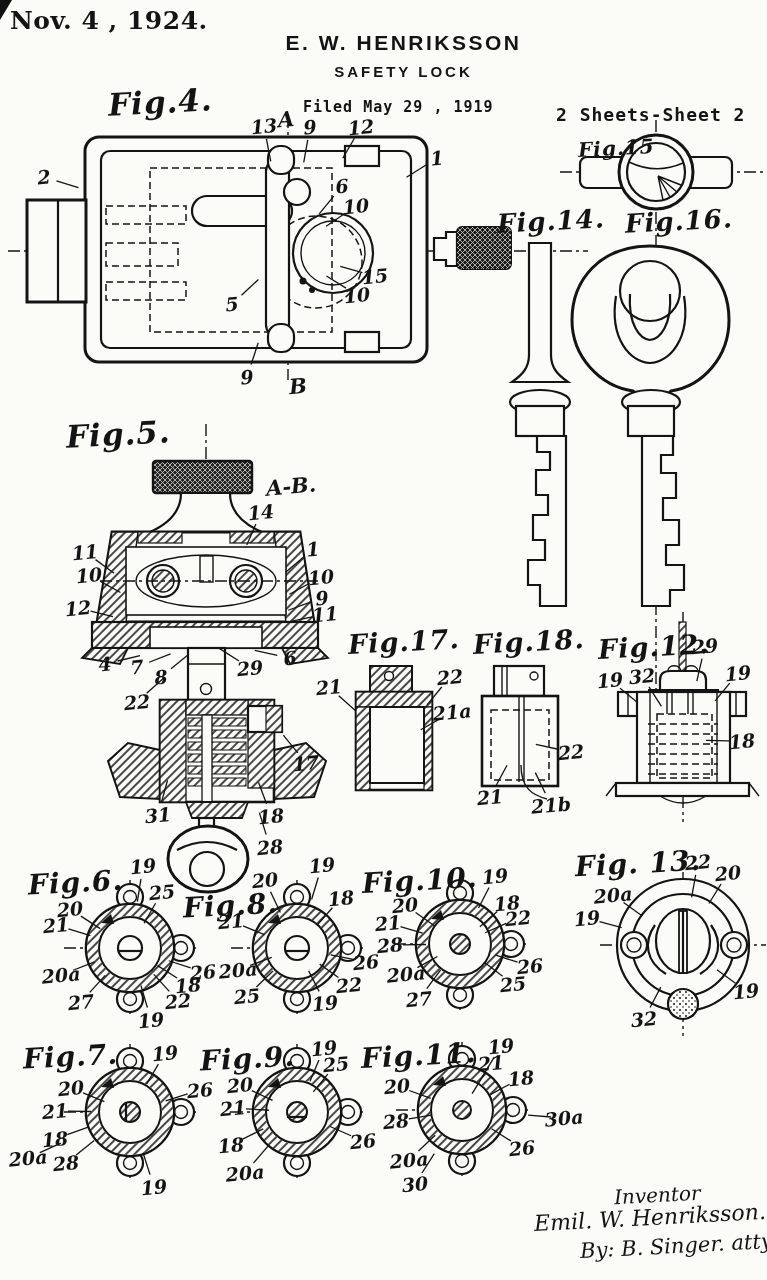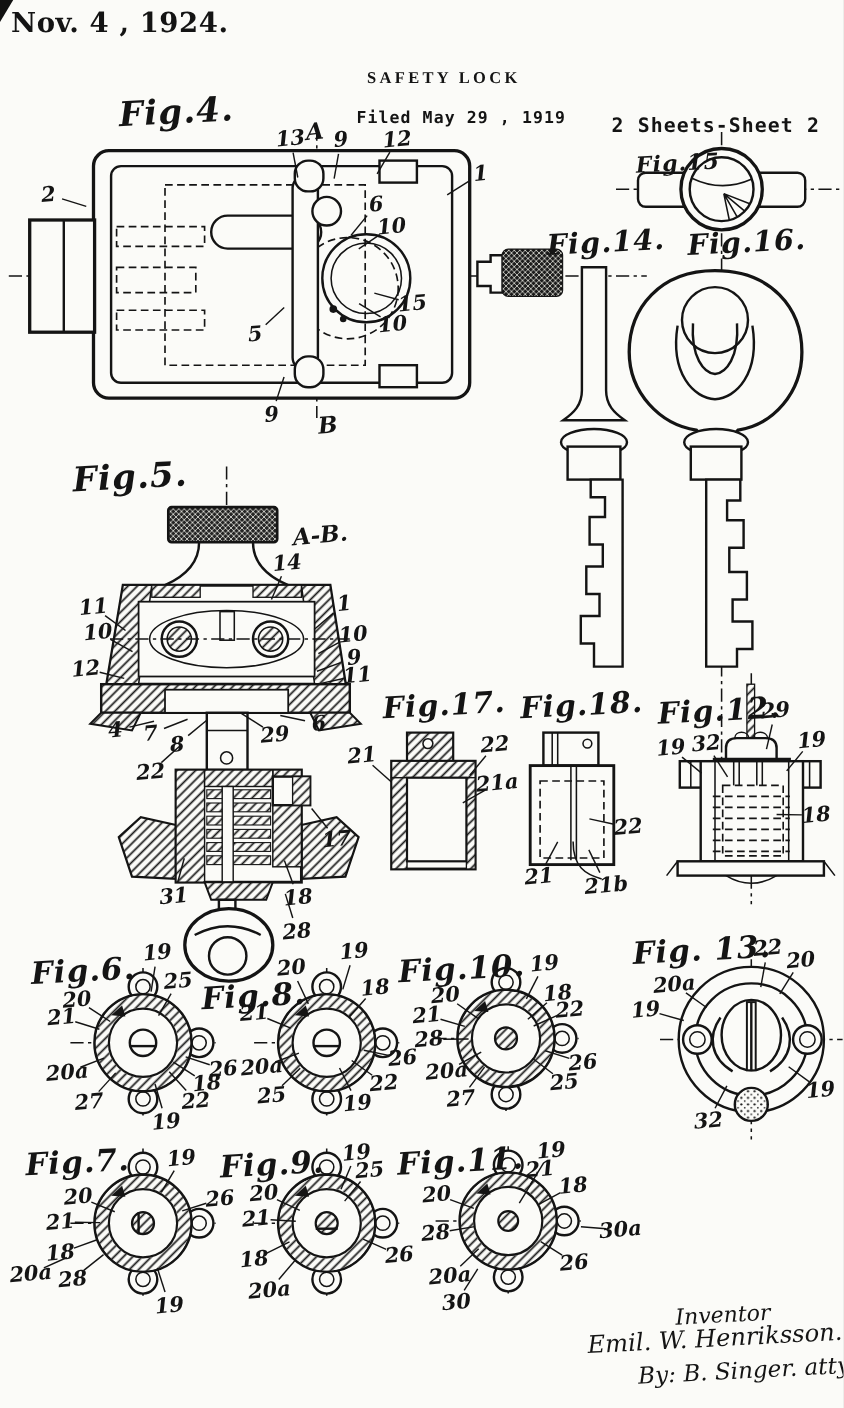--- a/index.html
+++ b/index.html
@@ -4,22 +4,22 @@
 <style>
   html,body{margin:0;padding:0;background:#dddcd6;}
   .page{position:relative;width:767px;height:1280px;background:#fbfbf8;overflow:hidden;
         font-family:"DejaVu Serif",serif;color:#141414;}
   .hdr,.sig{position:absolute;white-space:nowrap;}
   .date{left:10px;top:6px;font-size:25px;font-weight:700;letter-spacing:.5px;}
   .patno{left:612px;top:6px;font-size:26px;font-weight:700;}
   .name{left:40px;top:31px;width:727px;text-align:center;
         font-family:"Liberation Sans",sans-serif;font-weight:700;font-size:21px;letter-spacing:2.5px;}
   .title{left:40px;top:63px;width:727px;text-align:center;
-        font-family:Liberation Serif, serif;font-weight:700;font-size:15px;letter-spacing:3px;}
-  .filed{left:303px;top:98px;font-family:"DejaVu Sans Mono",monospace;font-weight:700;font-size:15px;letter-spacing:1px;margin-left:21px;}
+        font-family:Liberation Sans, sans-serif;font-weight:700;font-size:15px;letter-spacing:3px;}
+  .filed{left:303px;top:98px;font-family:"DejaVu Sans Mono",monospace;font-weight:700;font-size:15px;letter-spacing:1px;}
   .sheet{left:556px;top:104px;font-family:"DejaVu Sans Mono",monospace;font-weight:700;font-size:18px;letter-spacing:1px;}
   svg.draw{position:absolute;left:0;top:0;}
   #labels{position:absolute;left:0;top:0;width:767px;height:1280px;pointer-events:none;}
   .figlabel{position:absolute;font-style:italic;font-weight:700;white-space:nowrap;
             transform:rotate(-3deg);letter-spacing:1px;}
   .ref{position:absolute;transform:translate(-50%,-50%) rotate(-5deg);
        font-style:italic;font-weight:700;font-size:19px;white-space:nowrap;}
   .ref.sec{font-size:21px;}
   .sig{font-style:italic;transform:rotate(-3deg);}
   .sig1{left:614px;top:1183px;font-size:20px;}
@@ -32,20 +32,21 @@
   .s3f{stroke:#141414;stroke-width:3;fill:#fbfbf8}
   .dd{stroke:#141414;stroke-width:1.4;fill:none;stroke-dasharray:12 4 3 4}
   .da{stroke:#141414;stroke-width:1.5;fill:none;stroke-dasharray:7 4}
 </style>
 </head>
 <body>
 
 <div class="page">
 
   <div class="hdr date">Nov. 4 , 1924.</div>
+  <div class="hdr name">E. W. HENRIKSSON</div>
   <div class="hdr title">SAFETY LOCK</div>
   <div class="hdr filed">Filed May 29 , 1919</div>
   <div class="hdr sheet">2 Sheets-Sheet 2</div>
 
   <svg class="draw" width="767" height="1280" viewBox="0 0 767 1280">
     <defs>
       <pattern id="ph" patternUnits="userSpaceOnUse" width="6" height="6" patternTransform="rotate(45)">
         <rect width="6" height="6" fill="#fbfbf8"></rect>
         <line x1="3" y1="0" x2="3" y2="6" stroke="#1a1a1a" stroke-width="1.6"></line>
       </pattern>

